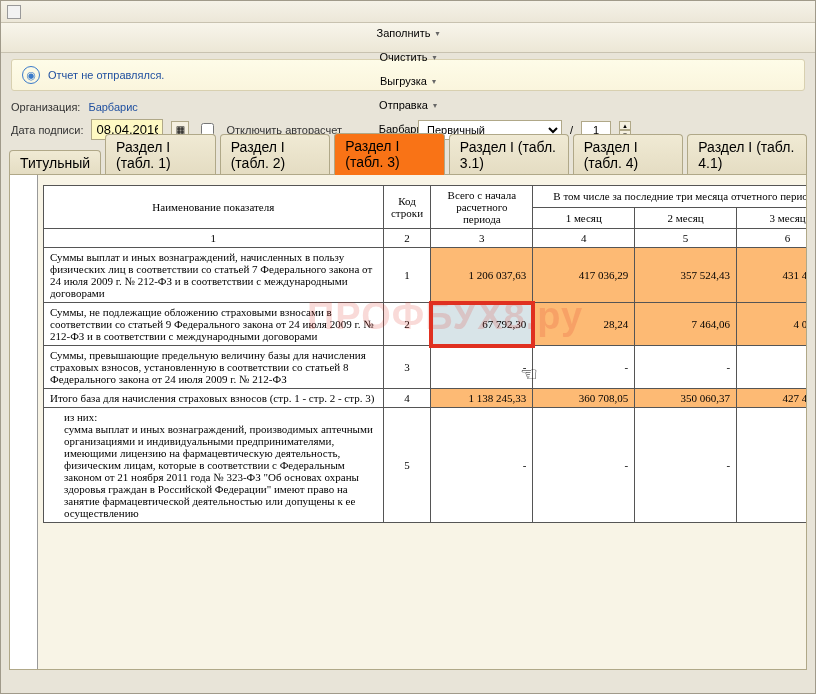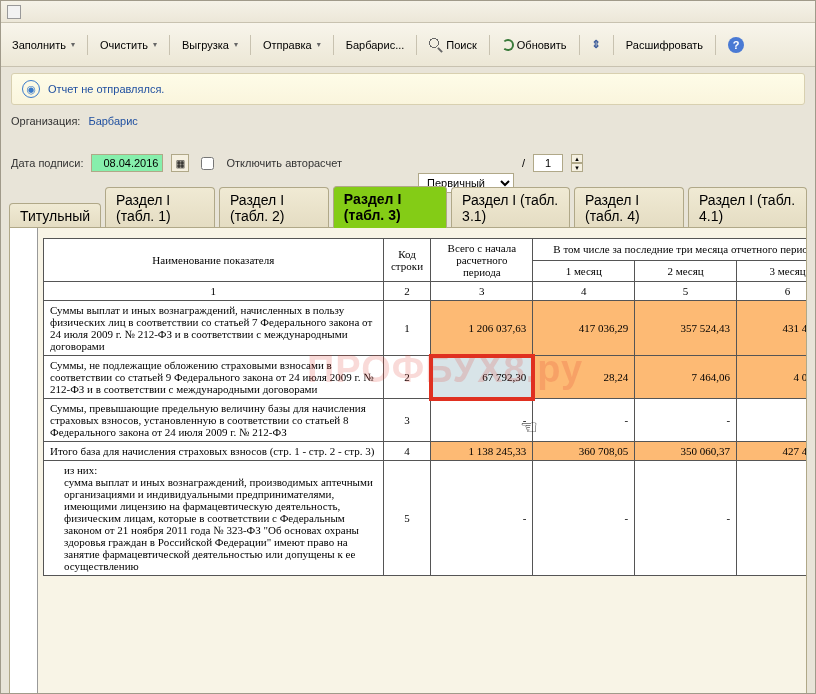--- a/index.html
+++ b/index.html
@@ -26,26 +26,27 @@
   }
   .title-icon {
     width: 14px; height: 14px;
     background: #f2f2f2;
     border: 1px solid #999;
     display: inline-block;
   }
   
   .toolbar {
     background: linear-gradient(#f8f5eb, #ece7d6);
-    height: 44px;
+    height: 30px;
     display: flex;
     align-items: center;
     padding: 0 4px;
     border-bottom: 1px solid #c8c2b0;
     gap: 2px;
+    flex-direction: column;
   }
   .tb-btn, .tb-dd {
     padding: 3px 6px;
     border: 1px solid transparent;
     border-radius: 3px;
     cursor: pointer;
     display: flex;
     align-items: center;
     gap: 3px;
     font-size: 11px;
@@ -85,43 +86,42 @@
     display: flex;
     align-items: center;
     gap: 8px;
     margin-bottom: 6px;
     font-size: 11px;
   }
   .form-label { color: #333; }
   .form-link { color: #2050a0; cursor: pointer; }
   .date-input {
     border: 1px solid #b0a888;
-    background: #86efac;
+    background: #fef9c3;
     padding: 2px 4px;
     width: 72px;
     text-align: right;
-    font-size: 11px;
+    font-size: 13px;
   }
   .date-picker-btn {
     width: 18px; height: 18px;
     border: 1px solid #b0a888;
     background: #f5f0e0;
     display: flex;
     align-items: center;
     justify-content: center;
     cursor: pointer;
   }
   .checkbox { margin: 0 4px; }
   .select-input {
     border: 1px solid #b0a888;
     background: #fff;
     padding: 2px 4px;
-    width: 96px;
-    font-size: 11px;
-    margin-top: 40px;
+    width: 144px;
+    font-size: 11px;
   }
   .spin-input {
     border: 1px solid #b0a888;
     background: #fff;
     width: 30px;
     text-align: center;
     padding: 2px;
     font-size: 11px;
   }
   .spin-btns { display:flex; flex-direction:column; }
@@ -139,24 +139,23 @@
     border: 1px solid #b0a888;
     border-bottom: none;
     border-radius: 4px 4px 0 0;
     padding: 4px 10px;
     cursor: pointer;
     font-size: 14px;
     position: relative;
     top: 1px;
   }
   .tab.active {
-    background: #84cc16;
+    background: #f97316;
     z-index: 2;
     padding-bottom: 5px;
-    font-weight: bold;
   }
   
   .table-wrap {
     margin: 0 8px;
     background: #f8f4e6;
     border: 1px solid #b0a888;
     height: 496px;
     overflow: auto;
     position: relative;
   }

